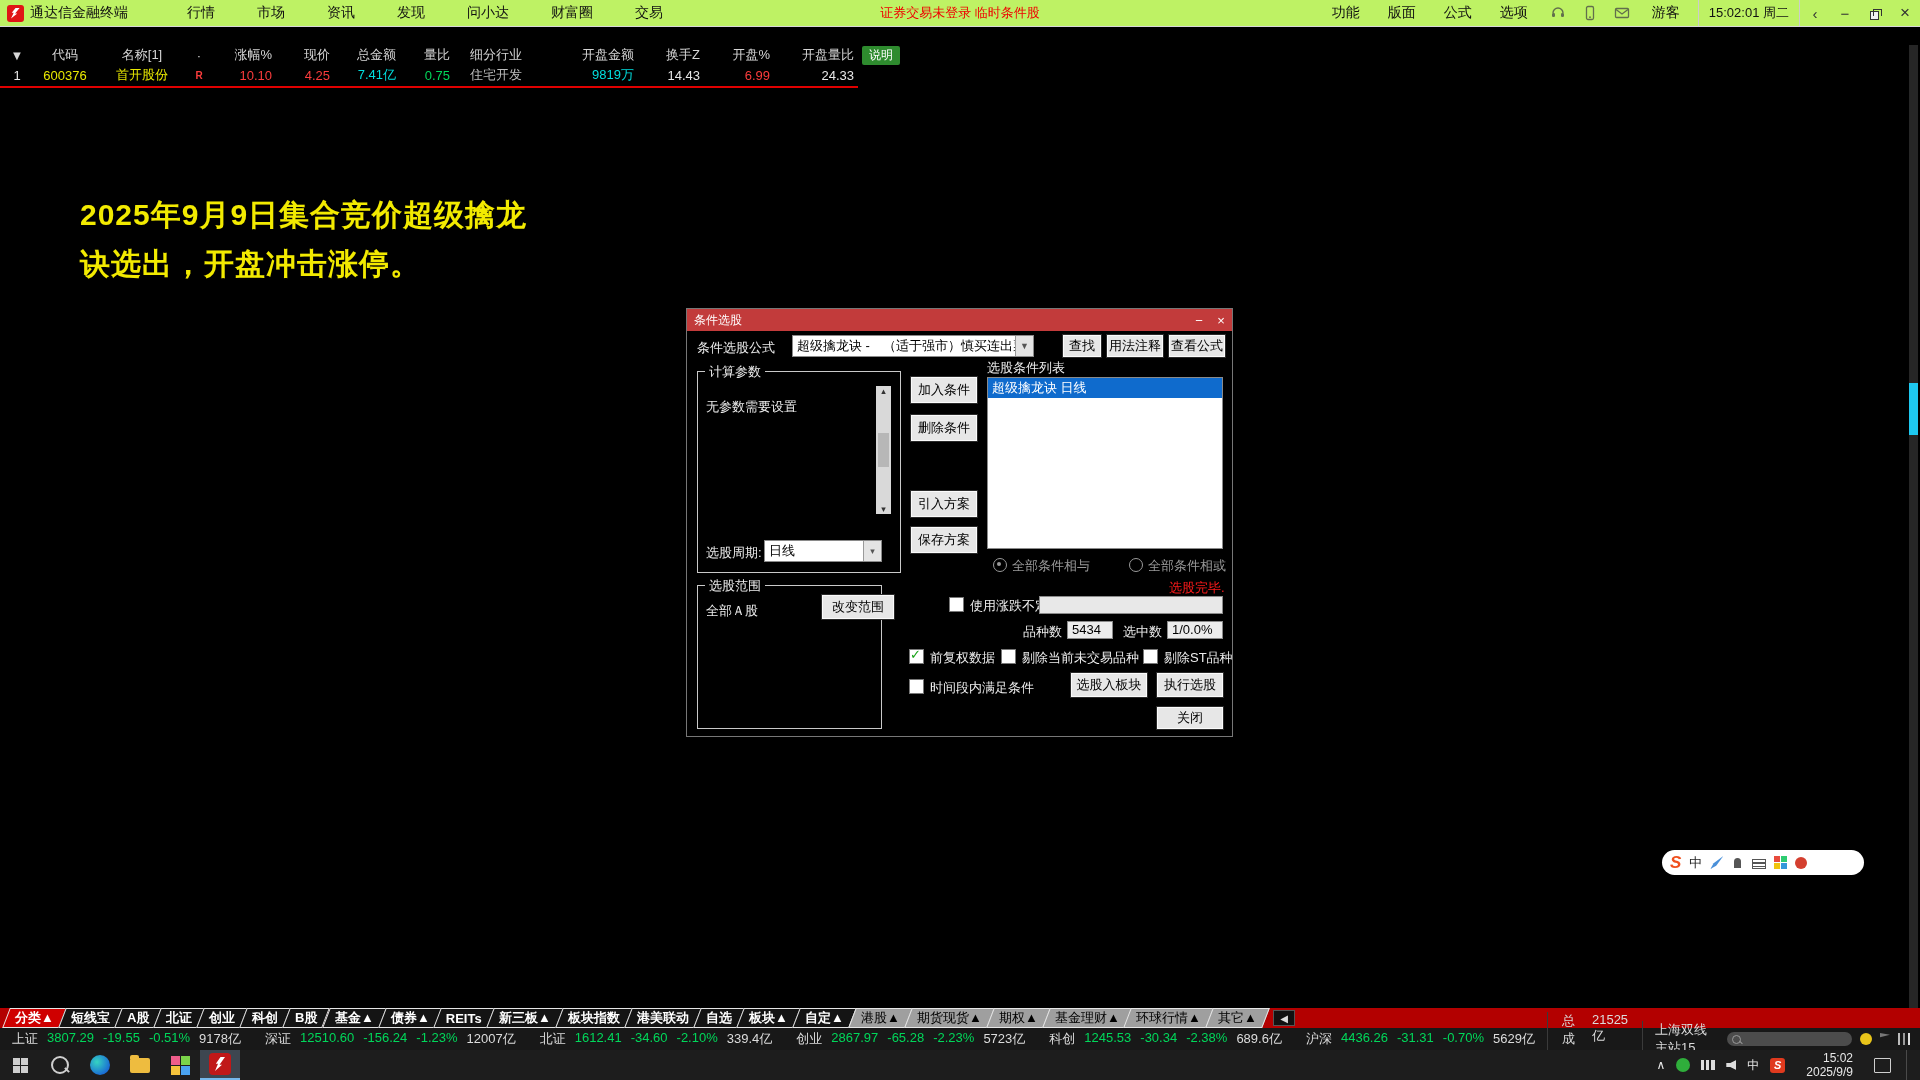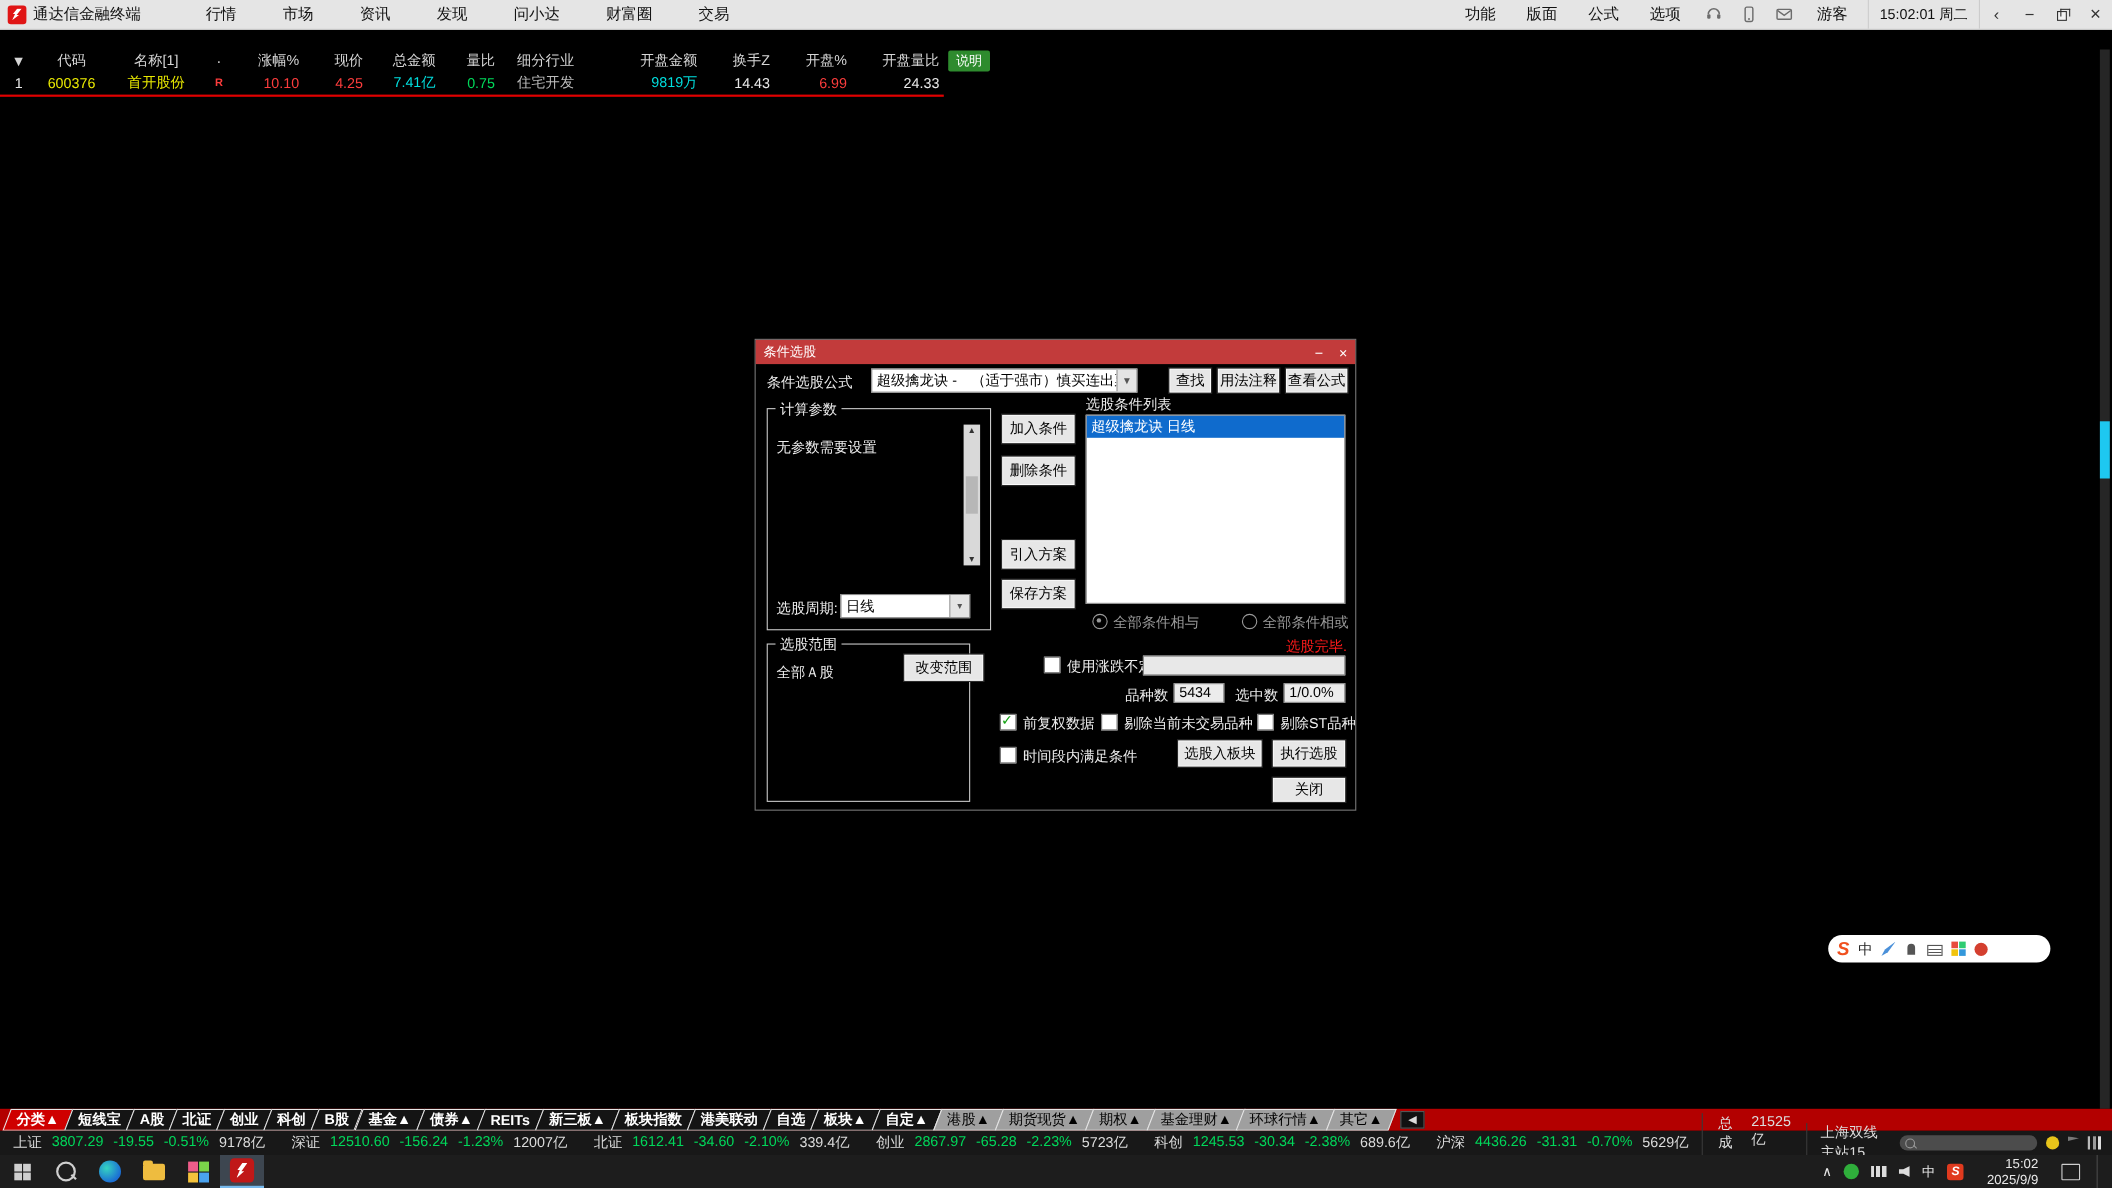--- a/index.html
+++ b/index.html
@@ -1,19 +1,19 @@
 <!DOCTYPE html>
 <html style="--accent-red: #e01515; --title-red: #c23b3b; --up: #fb3c3c; --down: #00d75a; --cyan: #00dede; --yellow: #e8e800; --select-blue: #0f6bcd;"><head>
 <meta charset="utf-8">
 <style>
   html,body{margin:0;padding:0;background:#000;}
   #stage{position:relative;width:1920px;height:1080px;overflow:hidden;background:#000;
          font-family:"Liberation Sans","DejaVu Sans",sans-serif;-webkit-font-smoothing:antialiased;}
   
-  #topbar{position:absolute;left:0;top:0;width:1920px;height:27px;background:#e5e5e5;
+  #topbar{position:absolute;left:0;top:0;width:1920px;height:27px;background:#bef264;
           display:flex;align-items:center;font-size:14px;color:#111;border-bottom:1px solid #d8d8d8;box-sizing:border-box;}
   .tdx-logo{width:17px;height:17px;border-radius:3px;background:var(--accent-red);margin:0 6px 0 7px;position:relative;flex:0 0 auto;}
   .tdx-logo::after{content:"";position:absolute;left:4px;top:3px;width:9px;height:11px;background:#fff;
           clip-path:polygon(55% 0,100% 0,45% 55%,70% 55%,0 100%,30% 48%,8% 48%);}
   .app-title{font-size:14px;color:#111;margin-right:38px;}
   .menu-item{padding:0 21px;cursor:default;}
   #warn{position:absolute;left:0;right:0;text-align:center;color:#f00000;font-size:13px;pointer-events:none;}
   #topbar-right{margin-left:auto;display:flex;align-items:center;}
   .rmenu{padding:0 14px;}
   .ticon{width:16px;height:16px;margin:0 8px;position:relative;opacity:.75;}
@@ -177,20 +177,21 @@
     <div style="display:flex;">
 
     <span class="menu-item i0">行情</span>
         <span class="menu-item i1">市场</span>
         <span class="menu-item i2">资讯</span>
         <span class="menu-item i3">发现</span>
         <span class="menu-item i4">问小达</span>
         <span class="menu-item i5">财富圈</span>
         <span class="menu-item i6">交易</span>
       </div>
+    <div id="warn">证券交易未登录  临时条件股</div>
     <div id="topbar-right">
       <div style="display:flex;">
 
       <span class="rmenu i0">功能</span>
           <span class="rmenu i1">版面</span>
           <span class="rmenu i2">公式</span>
           <span class="rmenu i3">选项</span>
         </div>
       <span class="ticon">
         <svg viewBox="0 0 16 16">
@@ -249,20 +250,24 @@
       <span class="qc i6 cyan">7.41亿</span>
       <span class="qc i7 down">0.75</span>
       <span class="qc i8 dim">住宅开发</span>
       <span class="qc i9 cyan">9819万</span>
       <span class="qc i10 white">14.43</span>
       <span class="qc i11 up">6.99</span>
       <span class="qc i12 white">24.33</span>
     </div>
   <div id="row-underline"></div>
 
+  <div id="headline">
+    <div>2025年9月9日集合竞价超级擒龙</div>
+    <div>诀选出，开盘冲击涨停。</div>
+  </div>
 
   <div id="dlg">
     <div id="dlg-title">
       <span class="t">条件选股</span>
       <span class="dctl">
         <span class="dbtnx">−</span>
         <span class="dbtnx">×</span>
       </span>
     </div>
 

